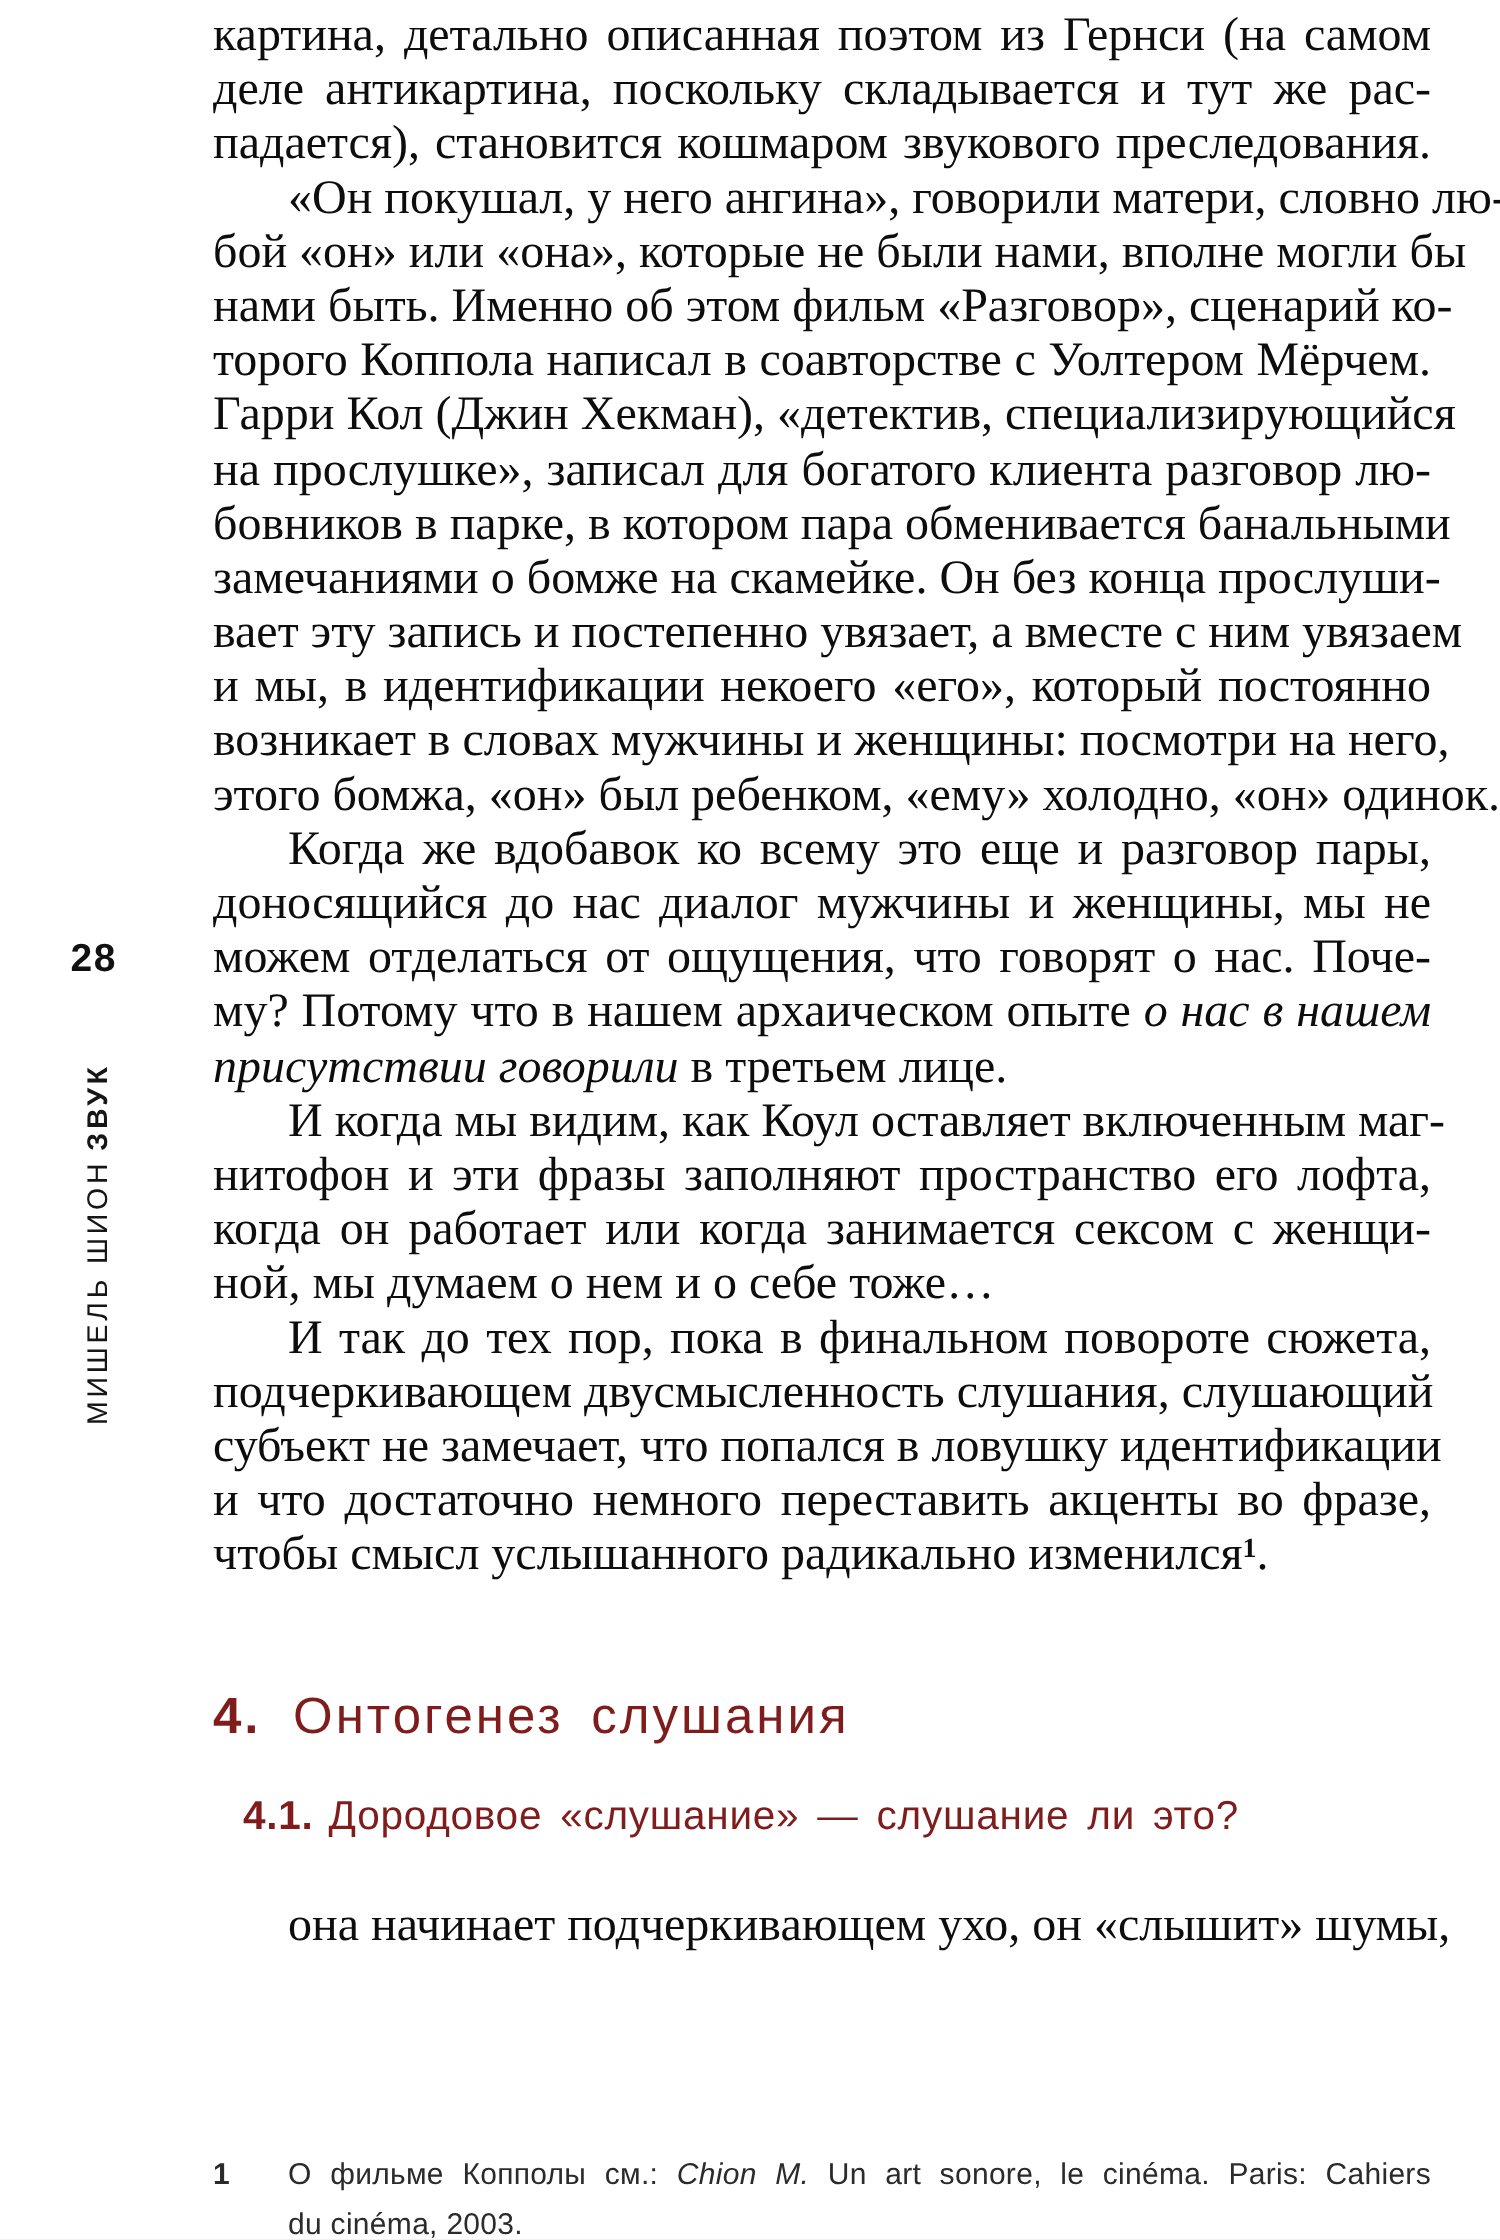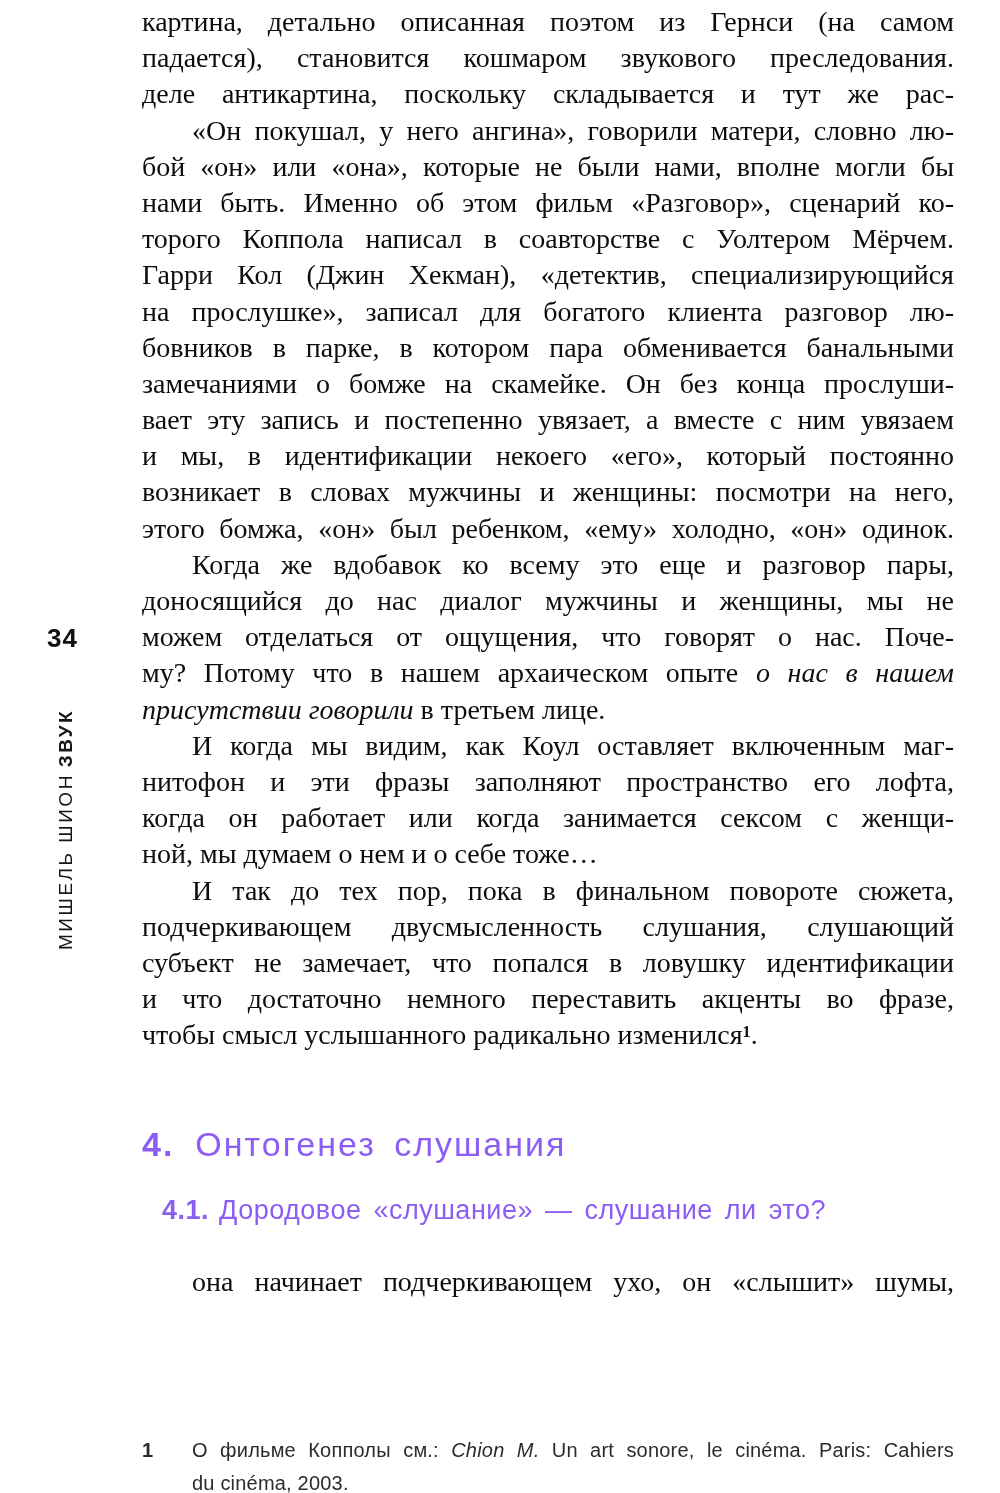--- a/index.html
+++ b/index.html
@@ -13,21 +13,21 @@
     font-family: "Liberation Serif", serif;
     color: #111111;
   }
 
   
   .textblock {
     position: absolute;
     left: 142px;
     width: 812px;
     font-family: "Liberation Serif", serif;
-    font-size: 28px;
+    font-size: 32px;
     color: #0d0d0d;
   }
   #main-text   { top: 4px; }
   #section-text{ top: 1264px; }
   .paragraph { }
   .textblock .line {
     height: 36.2px;
     line-height: 36.2px;
     text-align: justify;
     text-align-last: justify;
@@ -43,21 +43,21 @@
     vertical-align: baseline;
     position: relative;
     top: -0.45em;
   }
 
   
   .heading {
     position: absolute;
     left: 142px;
     font-family: "Liberation Sans", sans-serif;
-    color: #8b5cf6;
+    color: #7f1d1d;
     white-space: nowrap;
   }
   #section-heading {
     top: 1124px;
     font-size: 34px;
     line-height: 40px;
     letter-spacing: 2px;
     word-spacing: 7px;
   }
   #section-heading .hnum { font-weight: 700; margin-right: 21px; }
@@ -124,31 +124,31 @@
     white-space: nowrap;
     color: #161616;
   }
   #spine .spine-title { font-weight: 700; margin-left: 6px; }
 </style>
 </head>
 <body>
 
 <div class="page">
 
-  <div id="page-number">34</div>
+  <div id="page-number">28</div>
 
   <div id="spine">
     <span class="spine-author">МИШЕЛЬ ШИОН</span><span class="spine-title">ЗВУК</span>
   </div>
 
   <div id="main-text" class="textblock">
       <div class="paragraph">
         <div class="line">картина, детально описанная поэтом из Гернси (на самом</div>
+        <div class="line">деле антикартина, поскольку складывается и тут же рас-</div>
         <div class="line">падается), становится кошмаром звукового преследования.</div>
-        <div class="line">деле антикартина, поскольку складывается и тут же рас-</div>
       </div>
       <div class="paragraph indent">
         <div class="line">«Он покушал, у него ангина», говорили матери, словно лю-</div>
         <div class="line">бой «он» или «она», которые не были нами, вполне могли бы</div>
         <div class="line">нами быть. Именно об этом фильм «Разговор», сценарий ко-</div>
         <div class="line">торого Коппола написал в соавторстве с Уолтером Мёрчем.</div>
         <div class="line">Гарри Кол (Джин Хекман), «детектив, специализирующийся</div>
         <div class="line">на прослушке», записал для богатого клиента разговор лю-</div>
         <div class="line">бовников в парке, в котором пара обменивается банальными</div>
         <div class="line">замечаниями о бомже на скамейке. Он без конца прослуши-</div>

